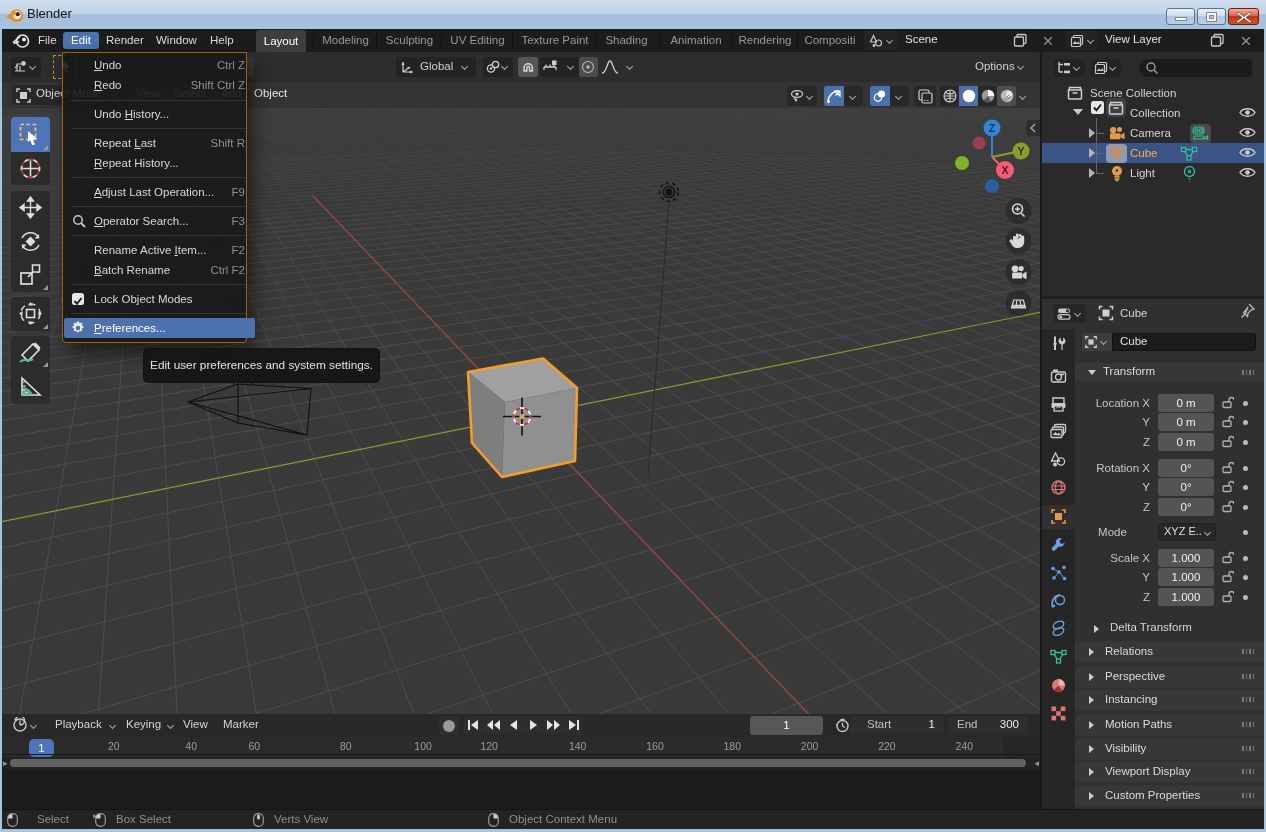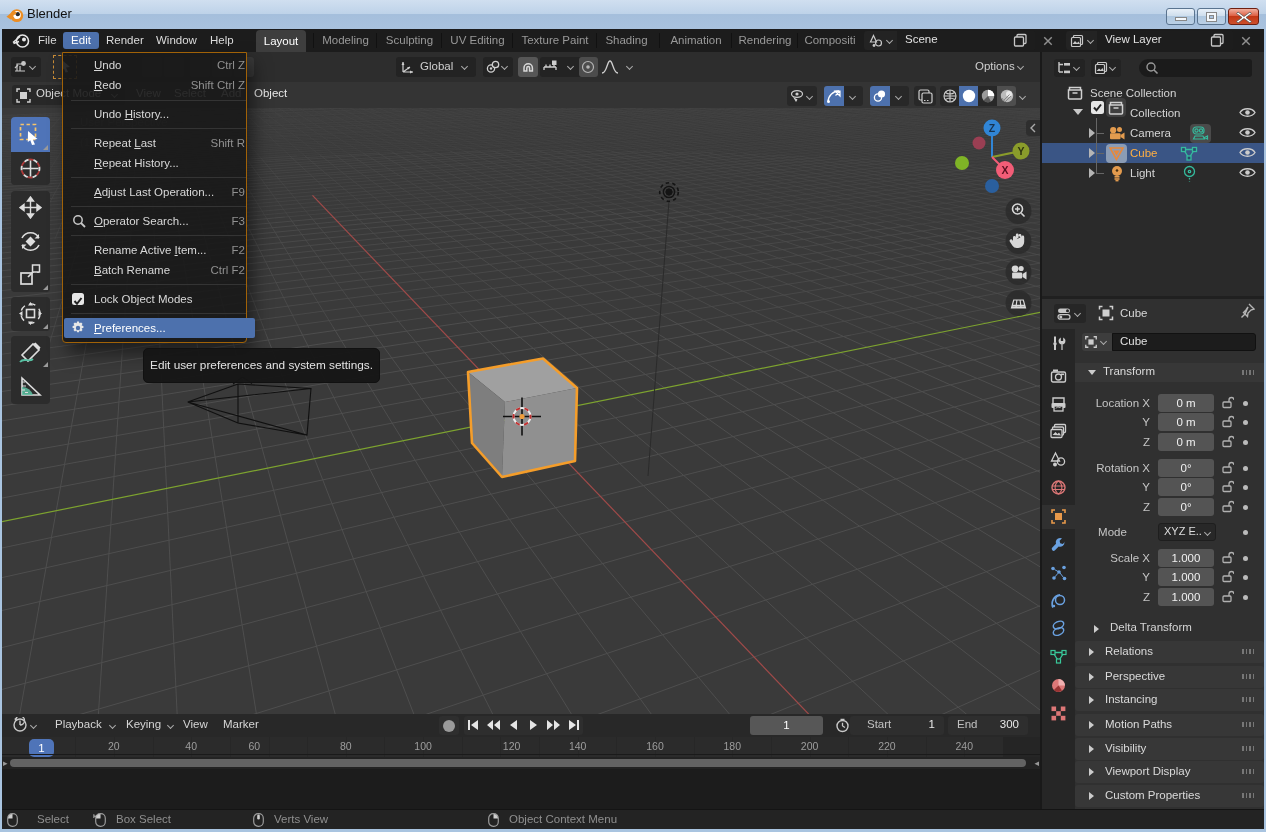--- a/index.html
+++ b/index.html
@@ -822,21 +822,21 @@
         <div class="abs" style="left:846.3px;top:0;width:1px;height:20px;background:#272727"></div>
         <div class="abs" style="left:884.9px;top:0;width:1px;height:20px;background:#272727"></div>
         <div class="abs" style="left:923.6px;top:0;width:1px;height:20px;background:#272727"></div>
         <div class="abs" style="left:962.3px;top:0;width:1px;height:20px;background:#272727"></div>
         <div class="abs" style="left:1000.9px;top:0;width:1px;height:20px;background:#272727"></div>
         <div class="abs" style="left:111.8px;top:3px;width:40px;margin-left:-20px;text-align:center;color:#9d9d9d;font-size:10.5px">20</div>
         <div class="abs" style="left:189.2px;top:3px;width:40px;margin-left:-20px;text-align:center;color:#9d9d9d;font-size:10.5px">40</div>
         <div class="abs" style="left:266.5px;top:3px;width:40px;margin-left:-20px;color:#9d9d9d;font-size:10.5px">60</div>
         <div class="abs" style="left:343.8px;top:3px;width:40px;margin-left:-20px;text-align:center;color:#9d9d9d;font-size:10.5px">80</div>
         <div class="abs" style="left:421.1px;top:3px;width:40px;margin-left:-20px;text-align:center;color:#9d9d9d;font-size:10.5px">100</div>
-        <div class="abs" style="left:498.4px;top:3px;width:40px;margin-left:-20px;text-align:right;color:#9d9d9d;font-size:10.5px">120</div>
+        <div class="abs" style="left:498.4px;top:3px;width:40px;margin-left:-20px;text-align:left;color:#9d9d9d;font-size:10.5px">120</div>
         <div class="abs" style="left:575.7px;top:3px;width:40px;margin-left:-20px;text-align:center;color:#9d9d9d;font-size:10.5px">140</div>
         <div class="abs" style="left:653.0px;top:3px;width:40px;margin-left:-20px;text-align:center;color:#9d9d9d;font-size:10.5px">160</div>
         <div class="abs" style="left:730.3px;top:3px;width:40px;margin-left:-20px;text-align:center;color:#9d9d9d;font-size:10.5px">180</div>
         <div class="abs" style="left:807.6px;top:3px;width:40px;margin-left:-20px;text-align:center;color:#9d9d9d;font-size:10.5px">200</div>
         <div class="abs" style="left:884.9px;top:3px;width:40px;margin-left:-20px;text-align:center;color:#9d9d9d;font-size:10.5px">220</div>
         <div class="abs" style="left:962.3px;top:3px;width:40px;margin-left:-20px;text-align:center;color:#9d9d9d;font-size:10.5px">240</div>
         <div class="abs" style="left:1039.6px;top:3px;width:40px;margin-left:-20px;text-align:center;color:#9d9d9d;font-size:10.5px">260</div>
         <div class="abs" style="left:1000.9px;top:0;width:37.1px;height:20px;background:#252525"></div>
         <div class="abs" style="left:27px;top:2px;width:25px;height:18px;background:#4f74b8;border-radius:5px;text-align:center;color:#fff"><span style="line-height:18px">1</span></div>
       </div>

